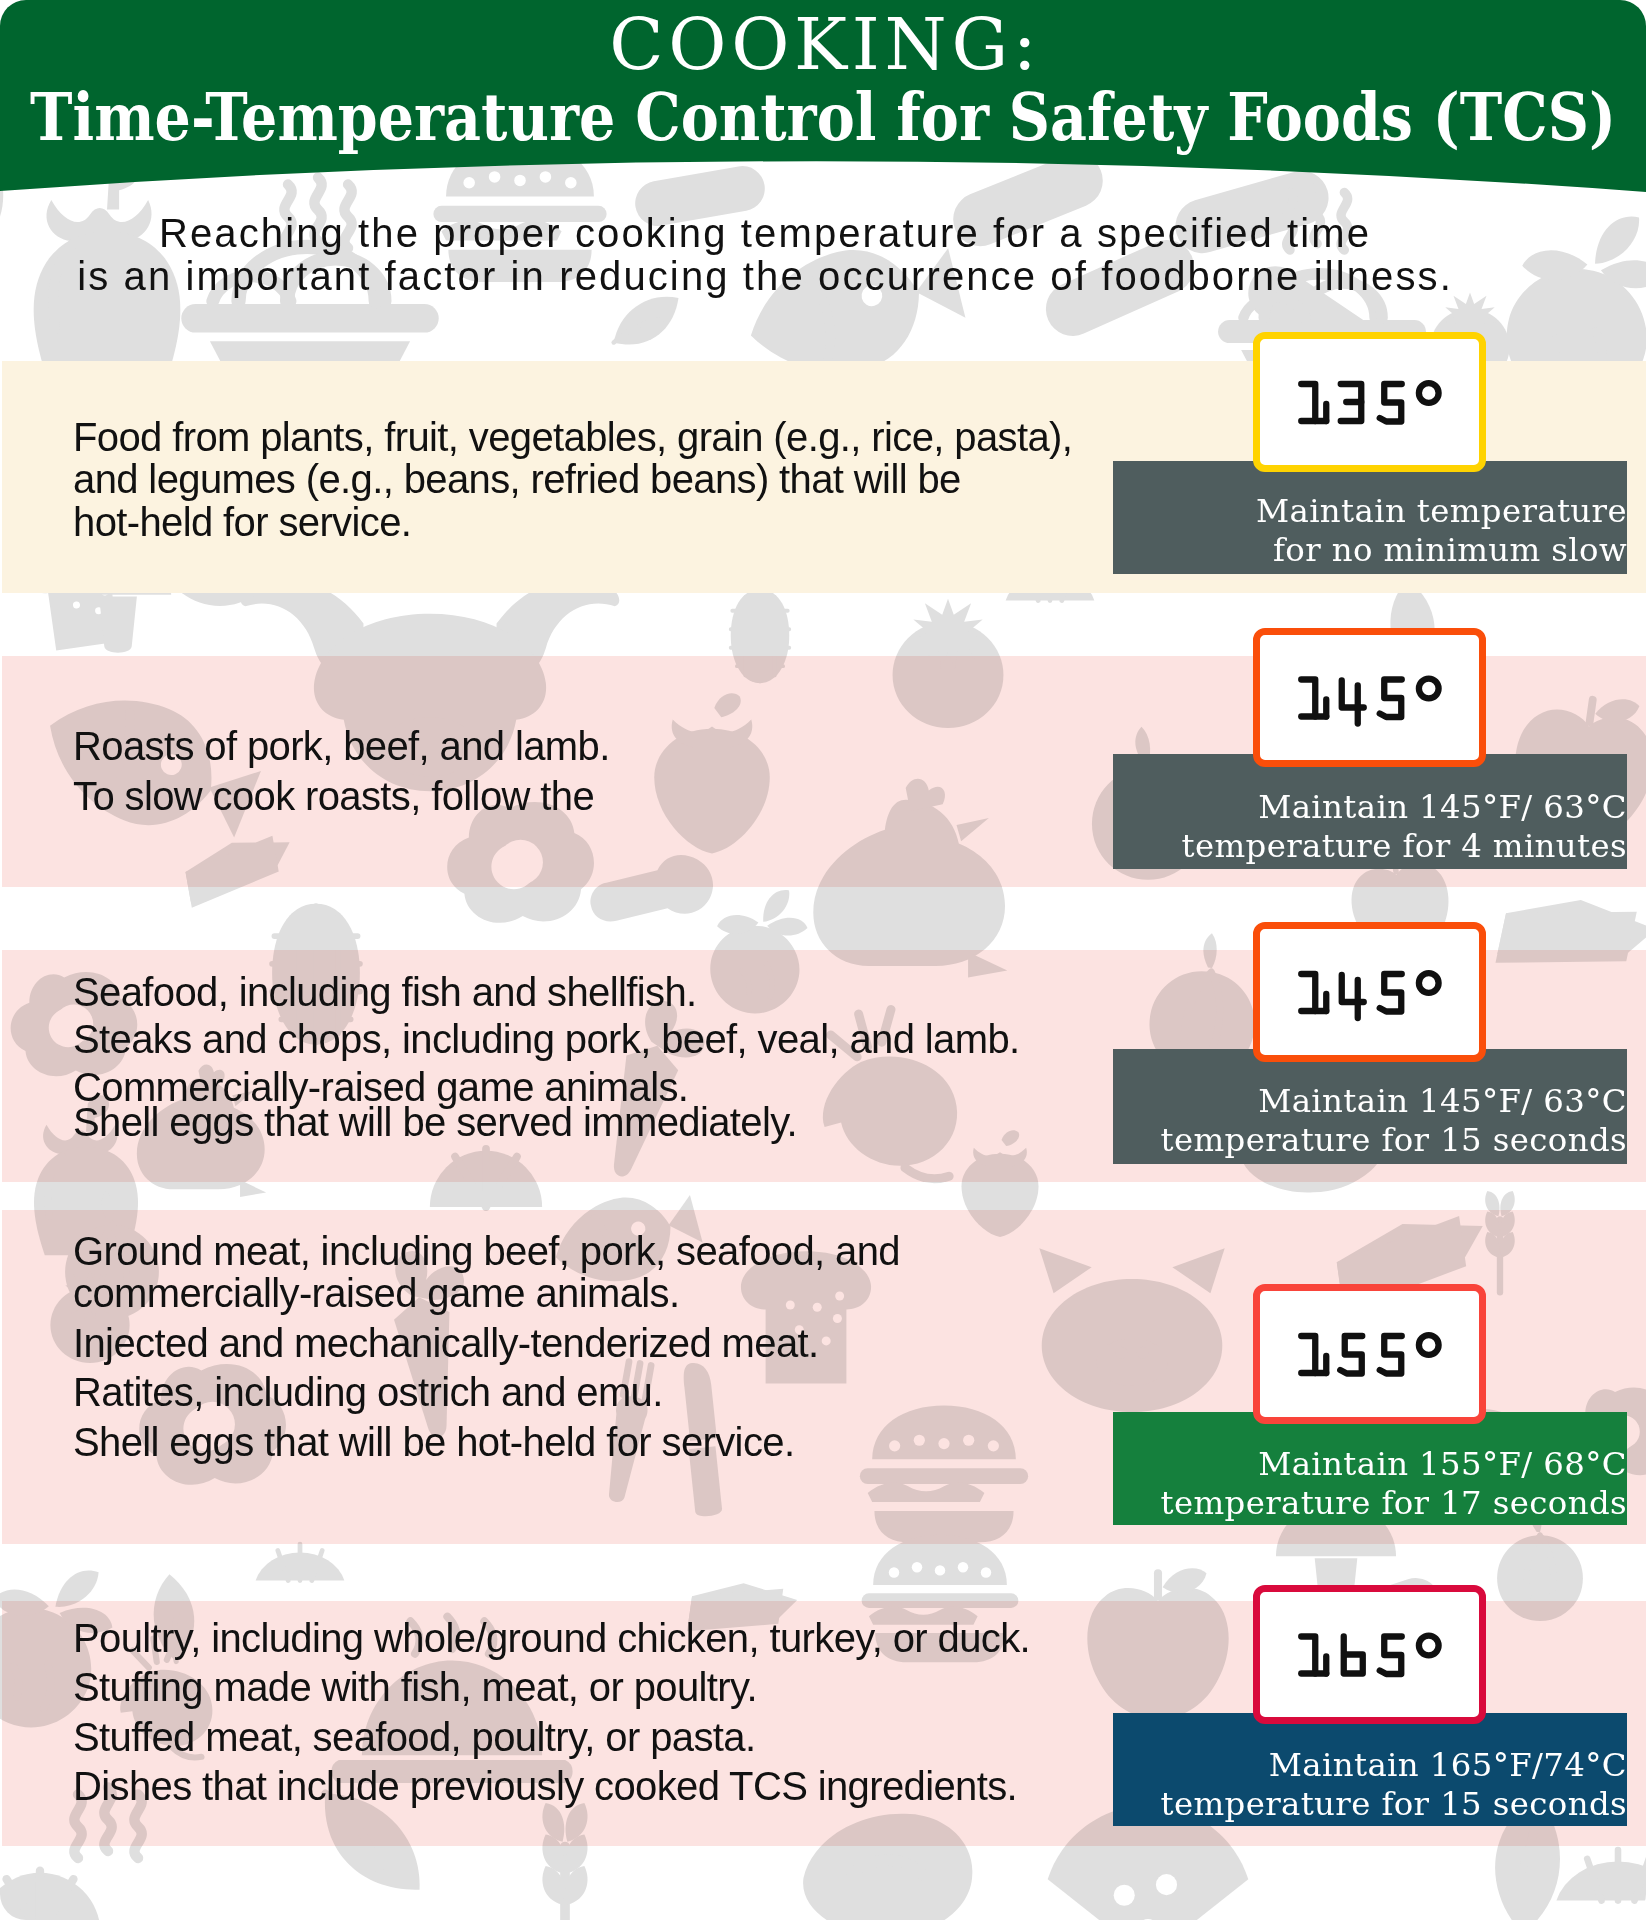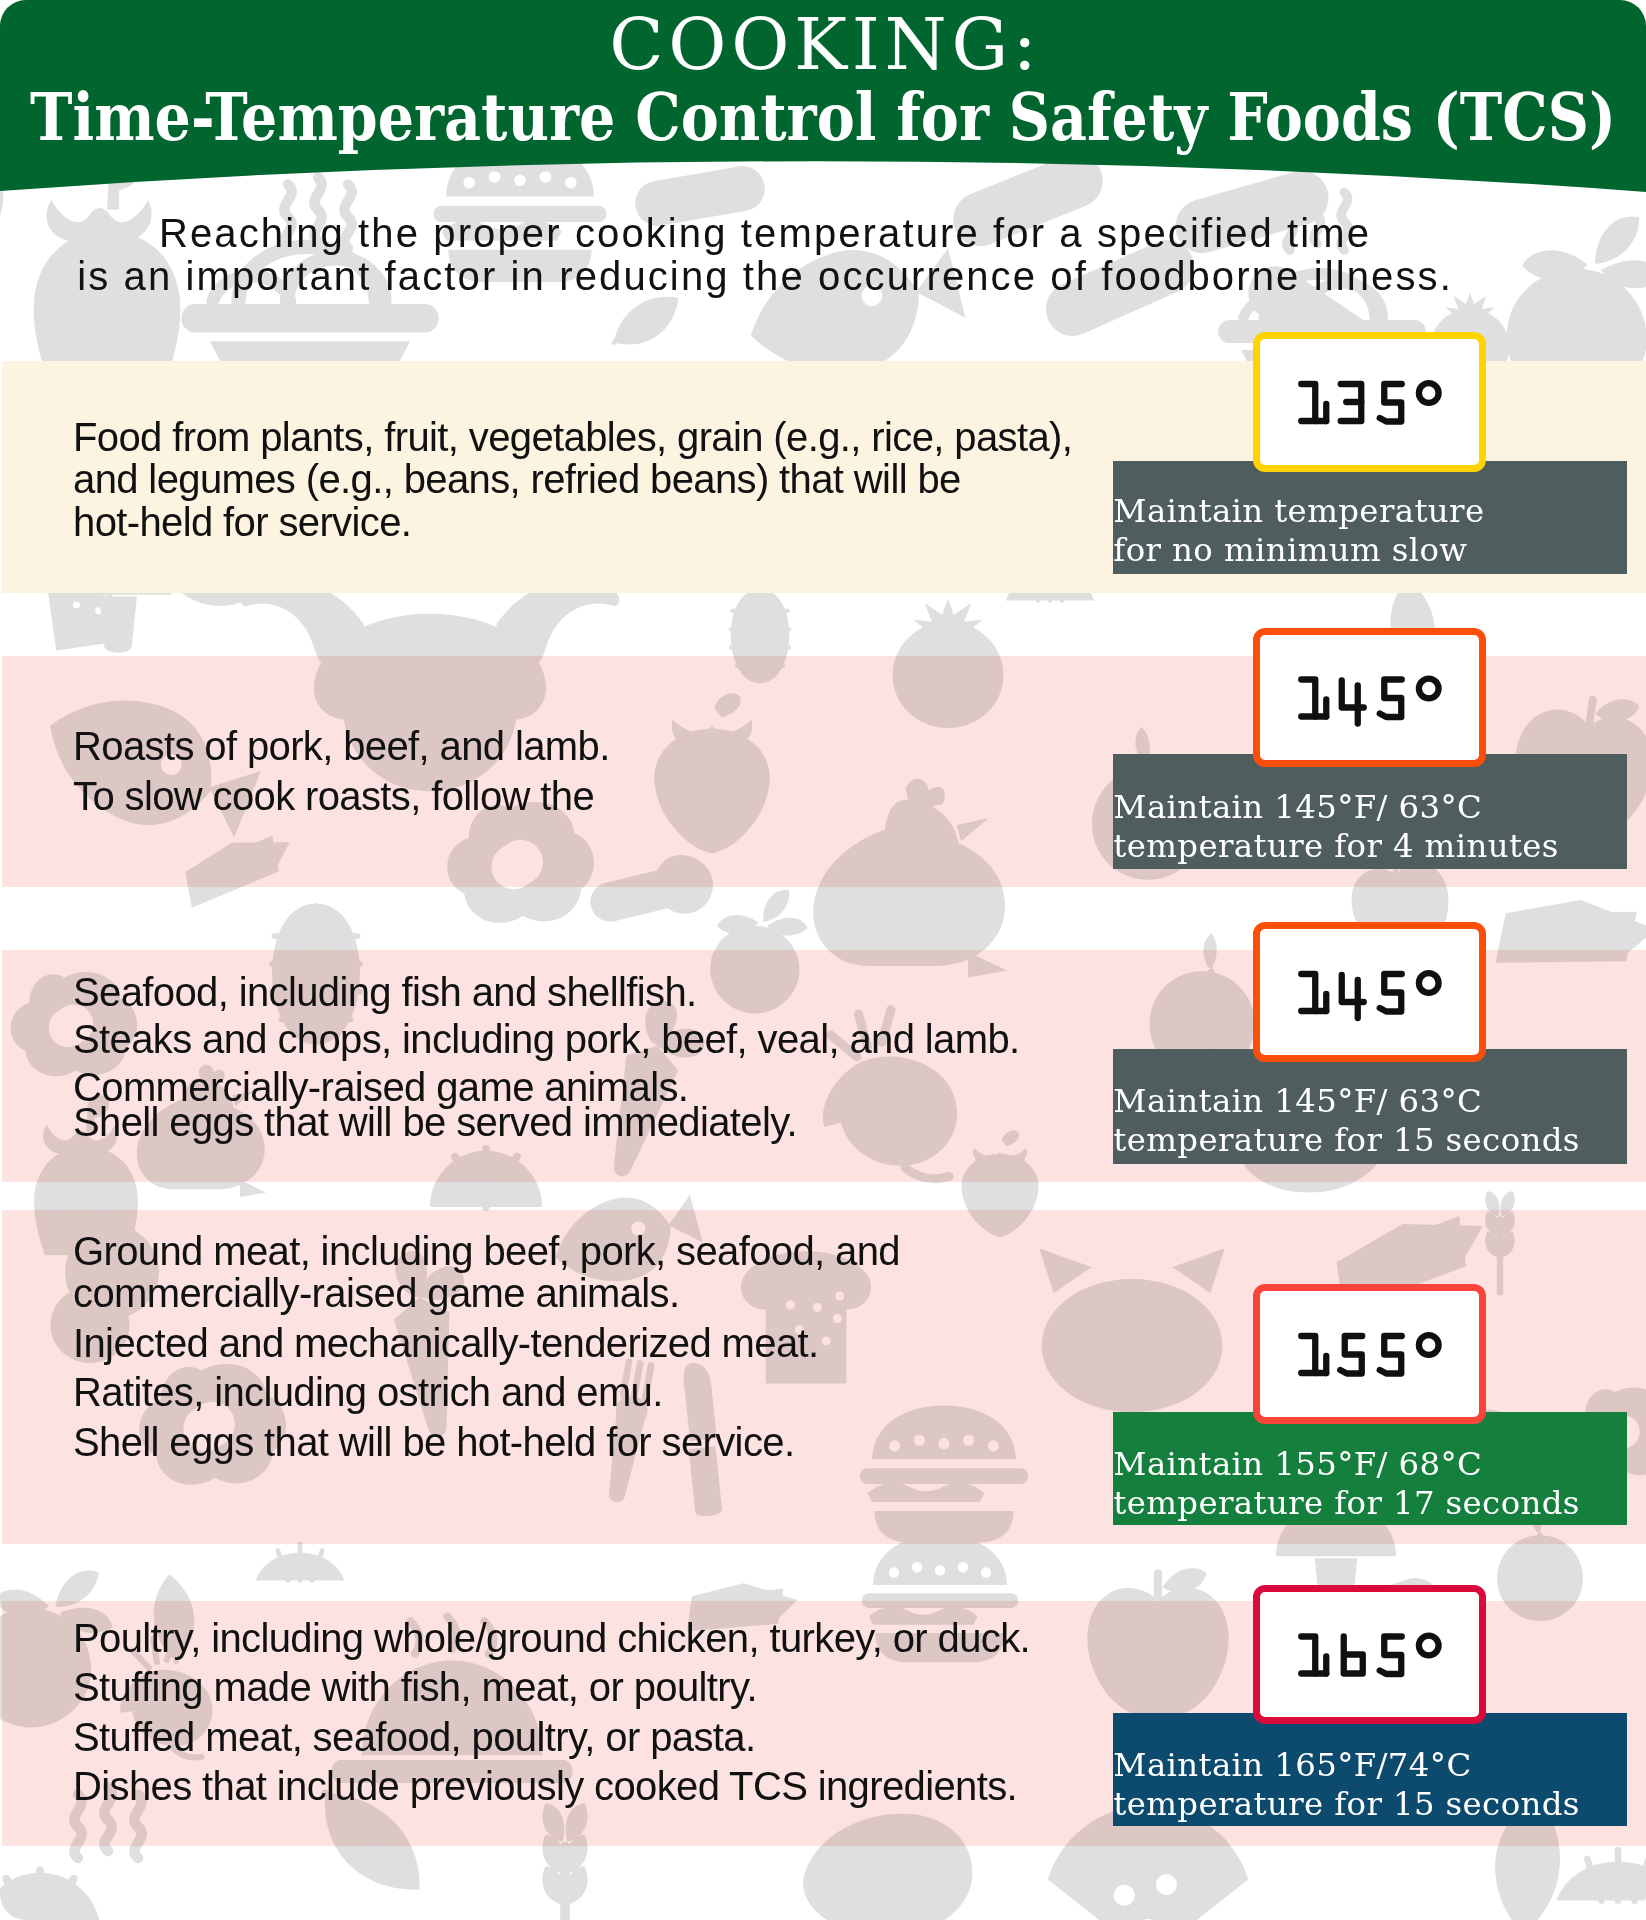--- a/index.html
+++ b/index.html
@@ -18,21 +18,21 @@
   .hdr-title2{position:absolute;left:50%;top:85px;
       font-family:"DejaVu Serif",serif;font-weight:700;font-size:64.8px;line-height:64.8px;
       white-space:nowrap;color:#fff;
       transform:translateX(-50%) scaleX(0.8809);transform-origin:50% 50%;}
   #subtitle{position:absolute;left:0;top:0;width:1646px;text-align:center;z-index:4;
       font-size:40px;letter-spacing:2.12px;text-indent:2.12px;color:#111;}
   #subtitle div{position:absolute;left:0;width:1450px;white-space:nowrap;line-height:normal;margin-left:39px;}
   .rowtext{position:absolute;z-index:4;font-size:40px;letter-spacing:-0.62px;color:#111;white-space:nowrap;left:73px;}
   .gbox{position:absolute;left:1113px;width:514px;background:#4f5d5e;color:#fff;z-index:4;
       font-family:"DejaVu Serif",serif;font-size:32.4px;letter-spacing:0.37px;
-      text-indent:0.37px;text-align:left;}
+      text-indent:0.37px;text-align:right;}
   .gbox span{position:absolute;left:0;width:514px;}
   .badge{position:absolute;background:#fff;z-index:5;box-sizing:border-box;
          border-style:solid;border-width:7px;border-radius:12px;}
   .badge svg{position:absolute;left:0;top:0;}
 </style>
 </head>
 <body>
 
 <div id="page">
 

